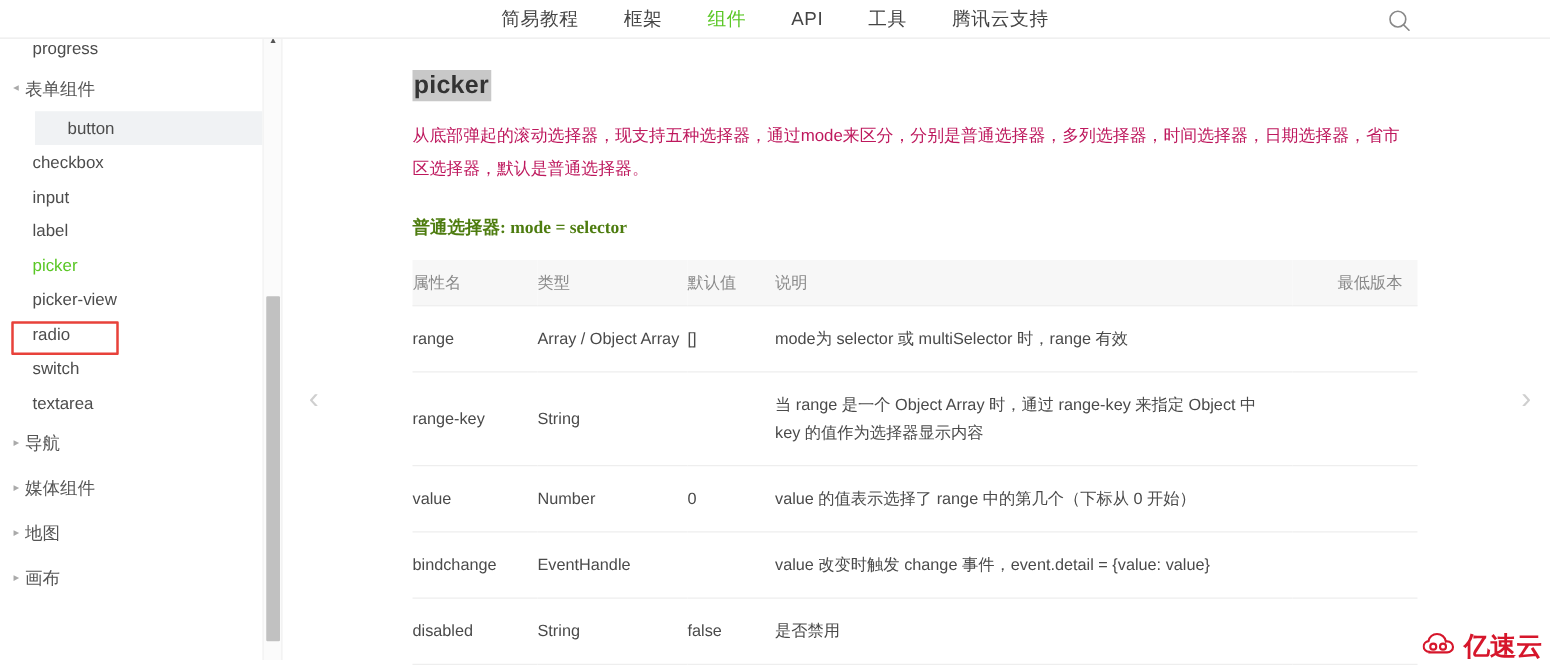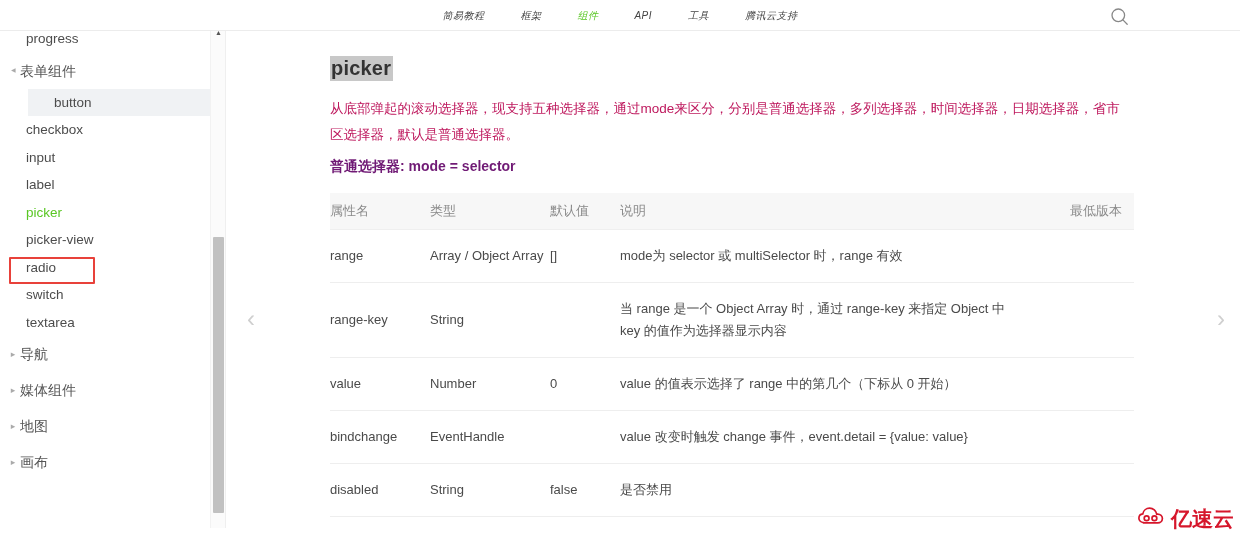--- a/index.html
+++ b/index.html
@@ -25,27 +25,26 @@
     justify-content: center;
     z-index: 30;
   }
   .nav-items {
     display: flex;
     align-items: center;
     gap: 36px;
     height: 31px;
   }
   .nav-item {
-    font-size: 10px;
+    font-size: 15px;
     color: #444444;
     letter-spacing: .5px;
     line-height: 31px;
     cursor: pointer;
     white-space: nowrap;
-    font-style: italic;
   }
   .nav-item.active { color: #5ac725; }
 
   .search-btn {
     position: absolute;
     right: 108px;
     top: 3px;
     width: 26px; height: 26px;
     display: flex;
     align-items: center;
@@ -172,24 +171,25 @@
     padding: 1px 2px 2px 1px;
   }
   p.intro {
     margin: 16px 0 8px 0;
     font-size: 13.5px;
     line-height: 26px;
     color: #be185d;
     max-width: 800px;
   }
   h3.mode-title {
-    margin: 10px 0 0 0;
+    margin: 25px 0 0 0;
     font-size: 14px;
     font-weight: 700;
-    color: #701a75;
+    color: #4d7c0f;
+    font-family: Liberation Serif, serif;
   }
 
   table.props {
     margin-top: 17px;
     width: 804px;
     border-collapse: collapse;
     table-layout: fixed;
     font-size: 13px;
   }
   table.props thead th {

